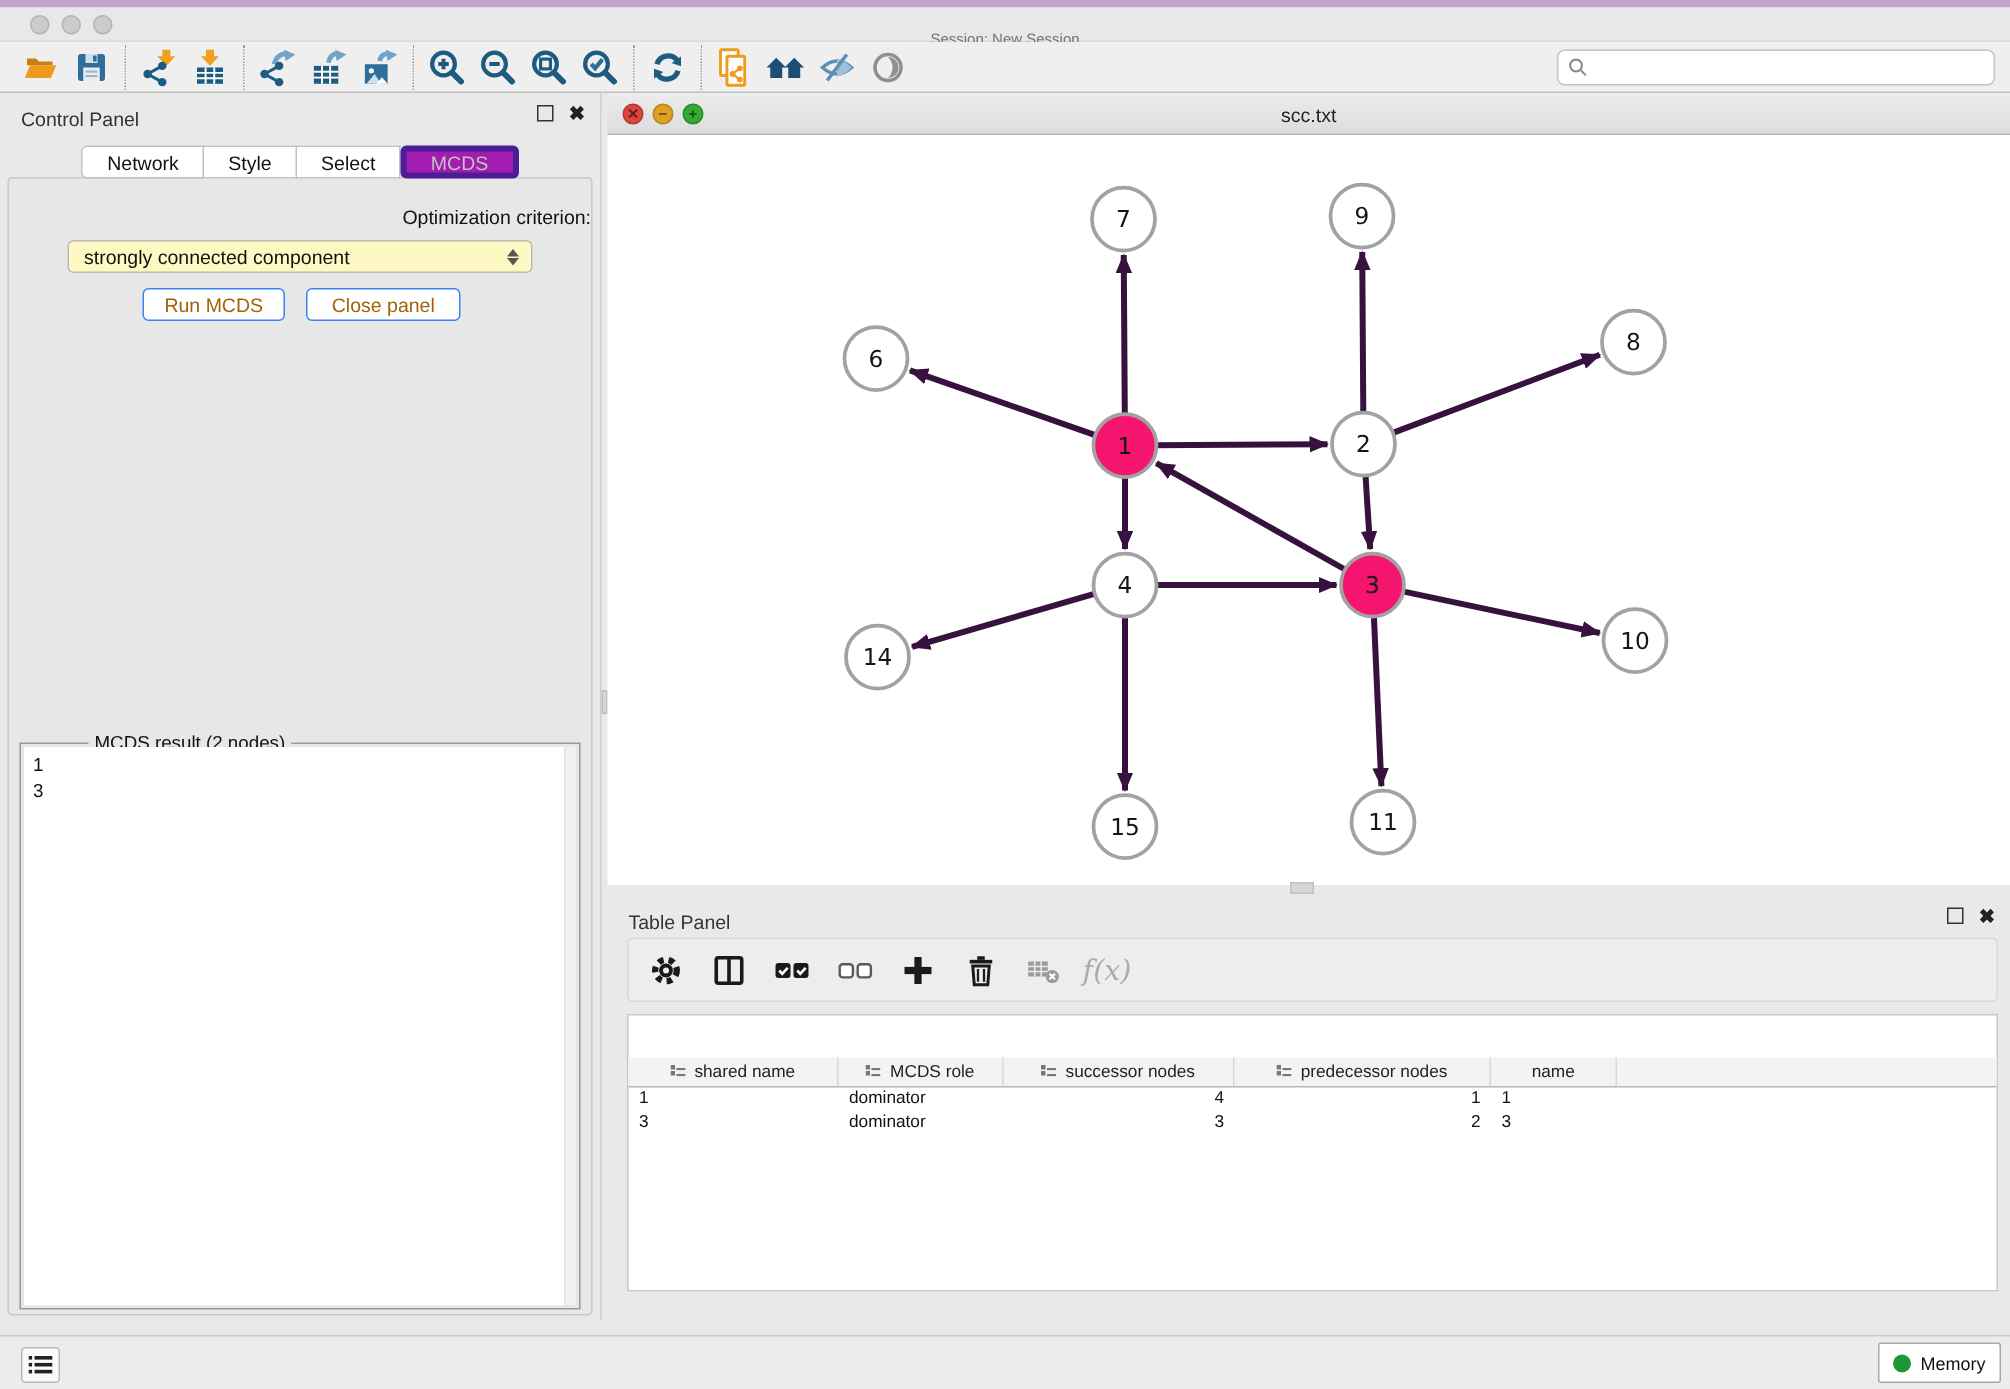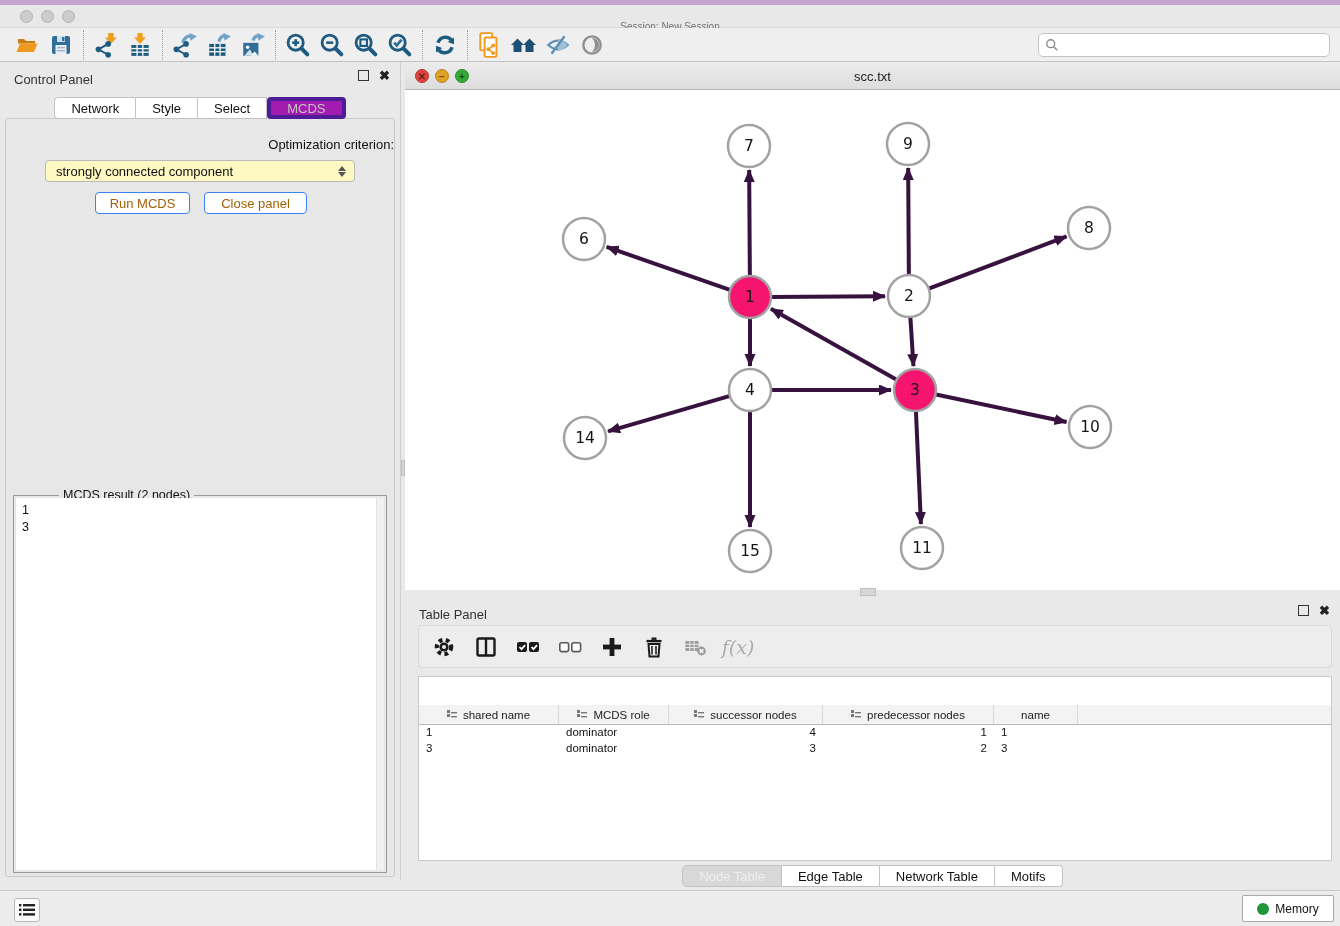--- a/index.html
+++ b/index.html
@@ -76,21 +76,21 @@
   .nt-hcell { display:flex; align-items:center; justify-content:center; gap:6px; font-size:11.5px; color:#222; border-right:1px solid #D8D8D8; height:100%; cursor:pointer; }
   .nt-row { display:flex; height:16px; font-size:11.5px; color:#111; }
   .nt-cell { padding:1px 7px; white-space:nowrap; overflow:hidden; }
   .al { text-align:left; } .ar { text-align:right; }
 
   .tp-tabs { position:absolute; left:0; right:0; top:268px; display:flex; justify-content:center; }
 
   
   .statusbar { position:absolute; left:0; top:890px; width:1340px; height:36px; background:#ECECEC; border-top:1px solid #C9C9C9; }
   .list-btn { position:absolute; left:14px; top:7px; width:26px; height:24px; background:#FAFAFA; border:1px solid #B9B9B9; border-radius:3px; display:flex; align-items:center; justify-content:center; cursor:pointer; }
-  .memory-btn { position:absolute; right:6px; top:4px; width:92px; height:27px; background:#FFFFFF; border:1px solid #A9A9A9; border-radius:2px; display:flex; align-items:center; justify-content:center; gap:6px; font-size:12px; color:#111; cursor:pointer; }
+  .memory-btn { position:absolute; right:6px; top:4px; width:82px; height:27px; background:#FFFFFF; border:1px solid #A9A9A9; border-radius:2px; display:flex; align-items:center; justify-content:center; gap:6px; font-size:12px; color:#111; cursor:pointer; }
   .mem-dot { width:12px; height:12px; border-radius:50%; background:#1E9639; }
 </style>
 </head>
 <body>
 
 <div class="top-strip"></div>
 <div class="titlebar">
   <div class="traffic">
     <div class="dot"></div>
     <div class="dot"></div>
@@ -492,34 +492,20 @@
     </div>
     <div class="nt-row">
       <div class="nt-cell al" style="width:140px">3</div>
       <div class="nt-cell al" style="width:110px">dominator</div>
       <div class="nt-cell ar" style="width:154px">3</div>
       <div class="nt-cell ar" style="width:171px">2</div>
       <div class="nt-cell al" style="width:84px">3</div>
     </div>
   </div>
 
-  <div class="tp-tabs">
-    <div class="tab-seg first selected" style="background:#D8D8D8;color:#EFEFEF;border:1px solid #C2C2C2;border-radius:5px 0 0 5px;">
-        <span>Node Table</span>
-      </div>
-    <div class="tab-seg">
-        <span>Edge Table</span>
-      </div>
-    <div class="tab-seg">
-        <span>Network Table</span>
-      </div>
-    <div class="tab-seg last">
-        <span>Motifs</span>
-      </div>
-  </div>
 </div>
 
 <div class="statusbar">
   <div class="list-btn">
     <svg width="16" height="14" viewBox="0 0 16 14">
       <rect x="0" y="1" width="2.4" height="2.4" fill="#222"></rect>
         <rect x="4" y="1" width="12" height="2.4" fill="#222"></rect>
       <rect x="0" y="5.6" width="2.4" height="2.4" fill="#222"></rect>
         <rect x="4" y="5.6" width="12" height="2.4" fill="#222"></rect>
       <rect x="0" y="10.2" width="2.4" height="2.4" fill="#222"></rect>

